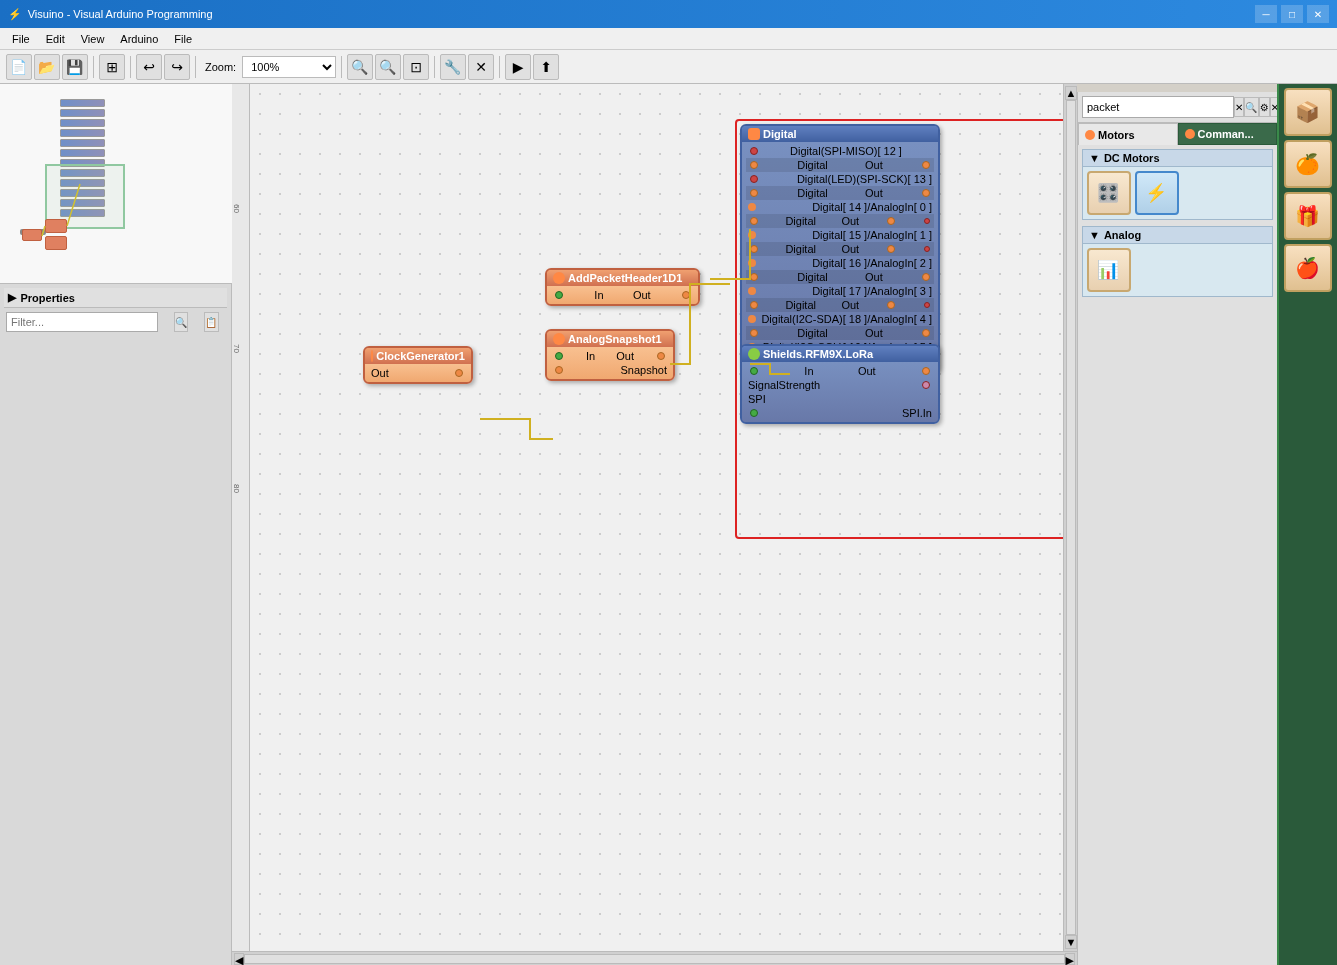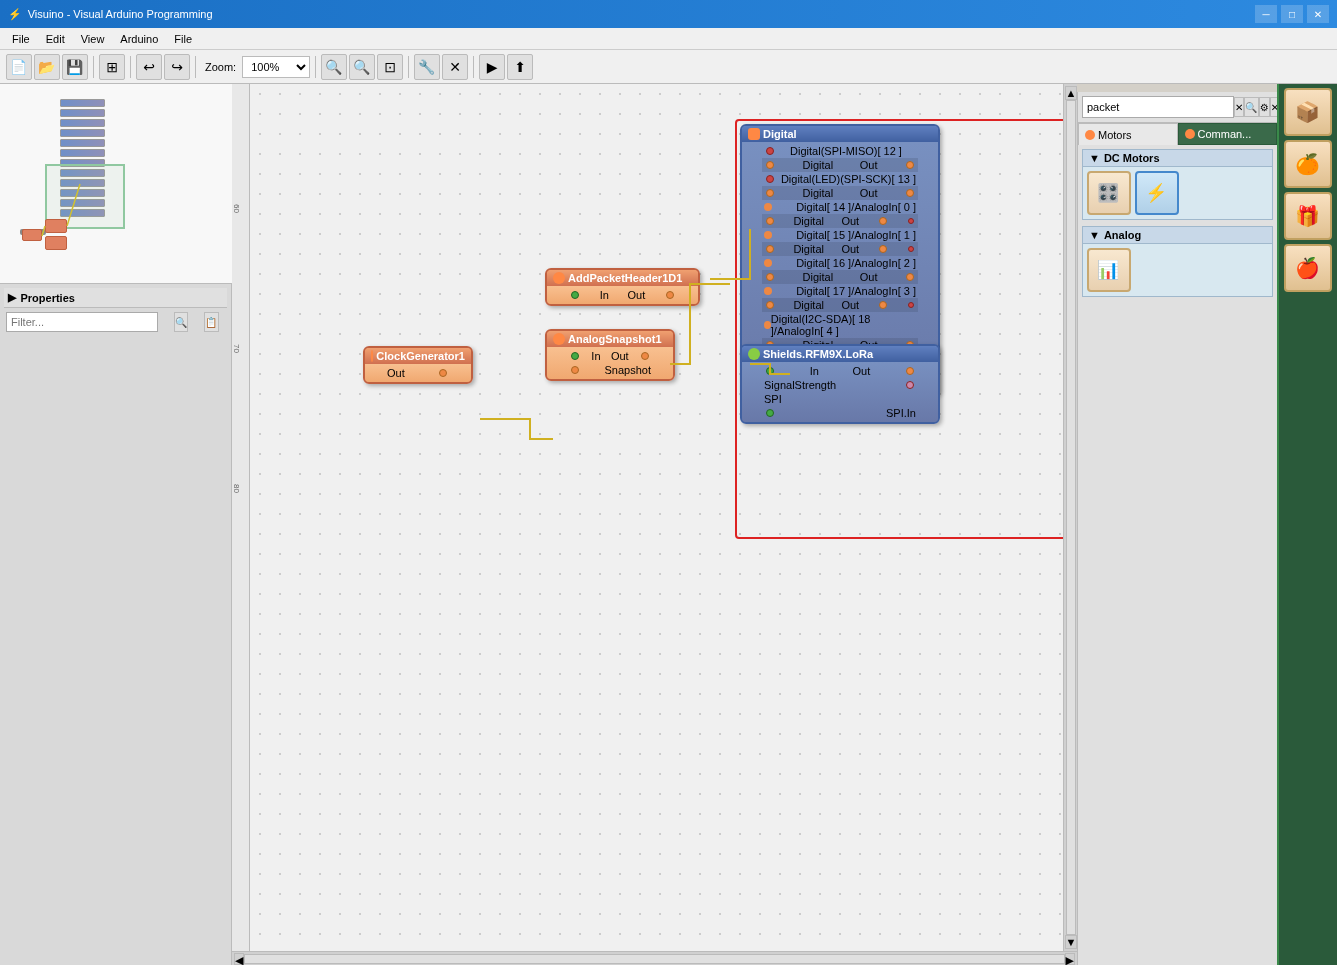--- a/index.html
+++ b/index.html
@@ -54,21 +54,21 @@
       background: #e0e0e0;
       border: 1px solid #bbb;
       border-radius: 2px;
       cursor: pointer;
       display: flex; align-items: center; justify-content: center;
       font-size: 14px;
     }
     .tb-sep { width: 1px; height: 22px; background: #bbb; margin: 0 3px; }
     .zoom-label { margin: 0 4px; }
     .zoom-select {
-      height: 22px; border: 1px solid #bbb; background: white; padding: 0 4px; width: 68px;
+      height: 22px; border: 1px solid #bbb; background: white; padding: 0 4px; width: 94px;
     }
 
     
     #main {
       display: flex;
       height: calc(965px - 28px - 22px - 34px);
     }
 
     
     #left-panel {
@@ -211,21 +211,21 @@
       padding: 2px 6px;
       font-size: 10px;
       font-weight: bold;
       color: #fff;
       display: flex; align-items: center; gap: 3px;
     }
     .node-icon { width: 12px; height: 12px; border-radius: 50%; display: inline-block; }
     .node-body {
       background: linear-gradient(to bottom, #f8c090, #f0a870);
       border-radius: 0 0 4px 4px;
-      padding: 2px 20px;
+      padding: 2px 4px;
     }
     .node-row {
       display: flex; align-items: center; justify-content: space-between;
       padding: 1px 2px;
       font-size: 9px;
     }
     .pin { width: 8px; height: 8px; border-radius: 50%; display: inline-block; margin: 0 2px; }
     .pin-green { background: #4a4; border: 1px solid #262; }
     .pin-red { background: #c44; border: 1px solid #822; }
     .pin-orange { background: #e84; border: 1px solid #a62; }
@@ -257,20 +257,21 @@
     }
     .rp-search input {
       flex: 1; height: 22px; border: 1px solid #aaa; padding: 0 4px; font-size: 11px;
     }
     .rp-search .rp-btn {
       width: 20px; height: 20px; background: #e0e0e0; border: 1px solid #bbb;
       cursor: pointer; display: flex; align-items: center; justify-content: center; font-size: 10px;
     }
     .rp-tabs {
       display: flex;
+      font-weight: bold;
     }
     .rp-tab {
       flex: 1; padding: 4px 6px; background: #d0d0d0; border: 1px solid #bbb;
       cursor: pointer; font-size: 10px; text-align: center;
       display: flex; align-items: center; gap: 3px;
     }
     .rp-tab.active { background: #e8e8e8; border-bottom: none; }
     .rp-tab-icon { width: 10px; height: 10px; border-radius: 50%; background: #f84; display: inline-block; }
     .rp-content {
       flex: 1;

